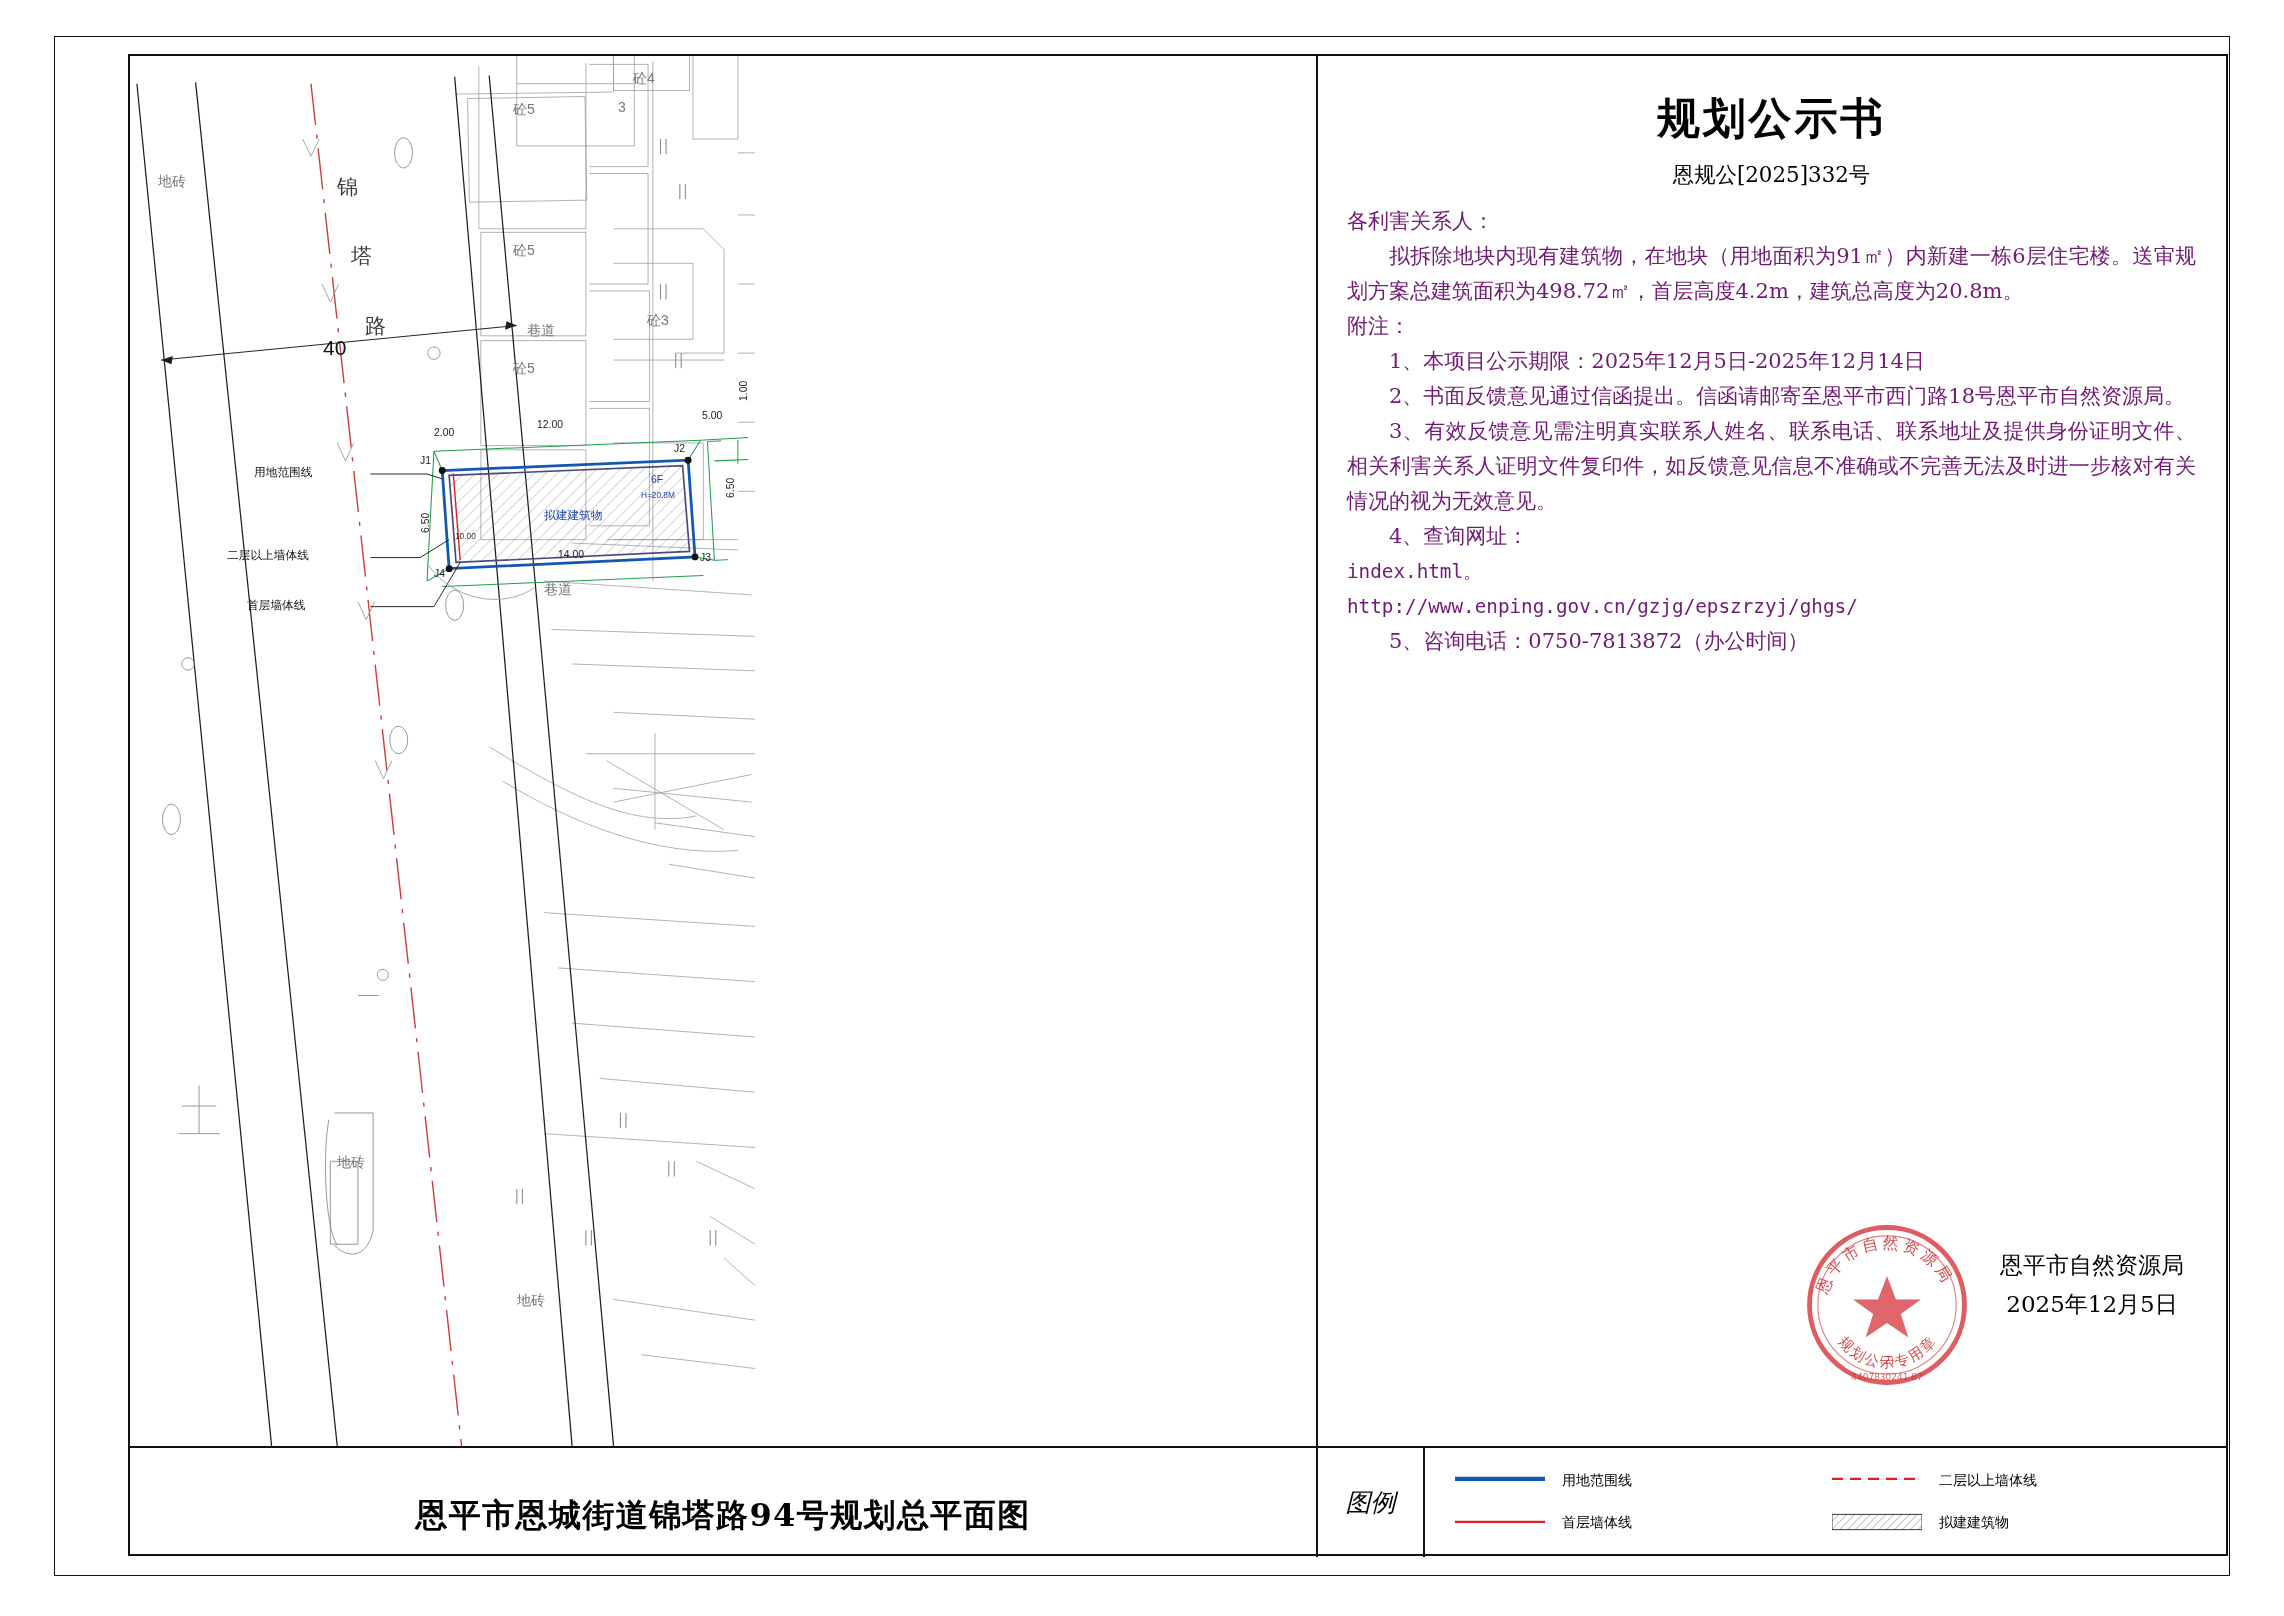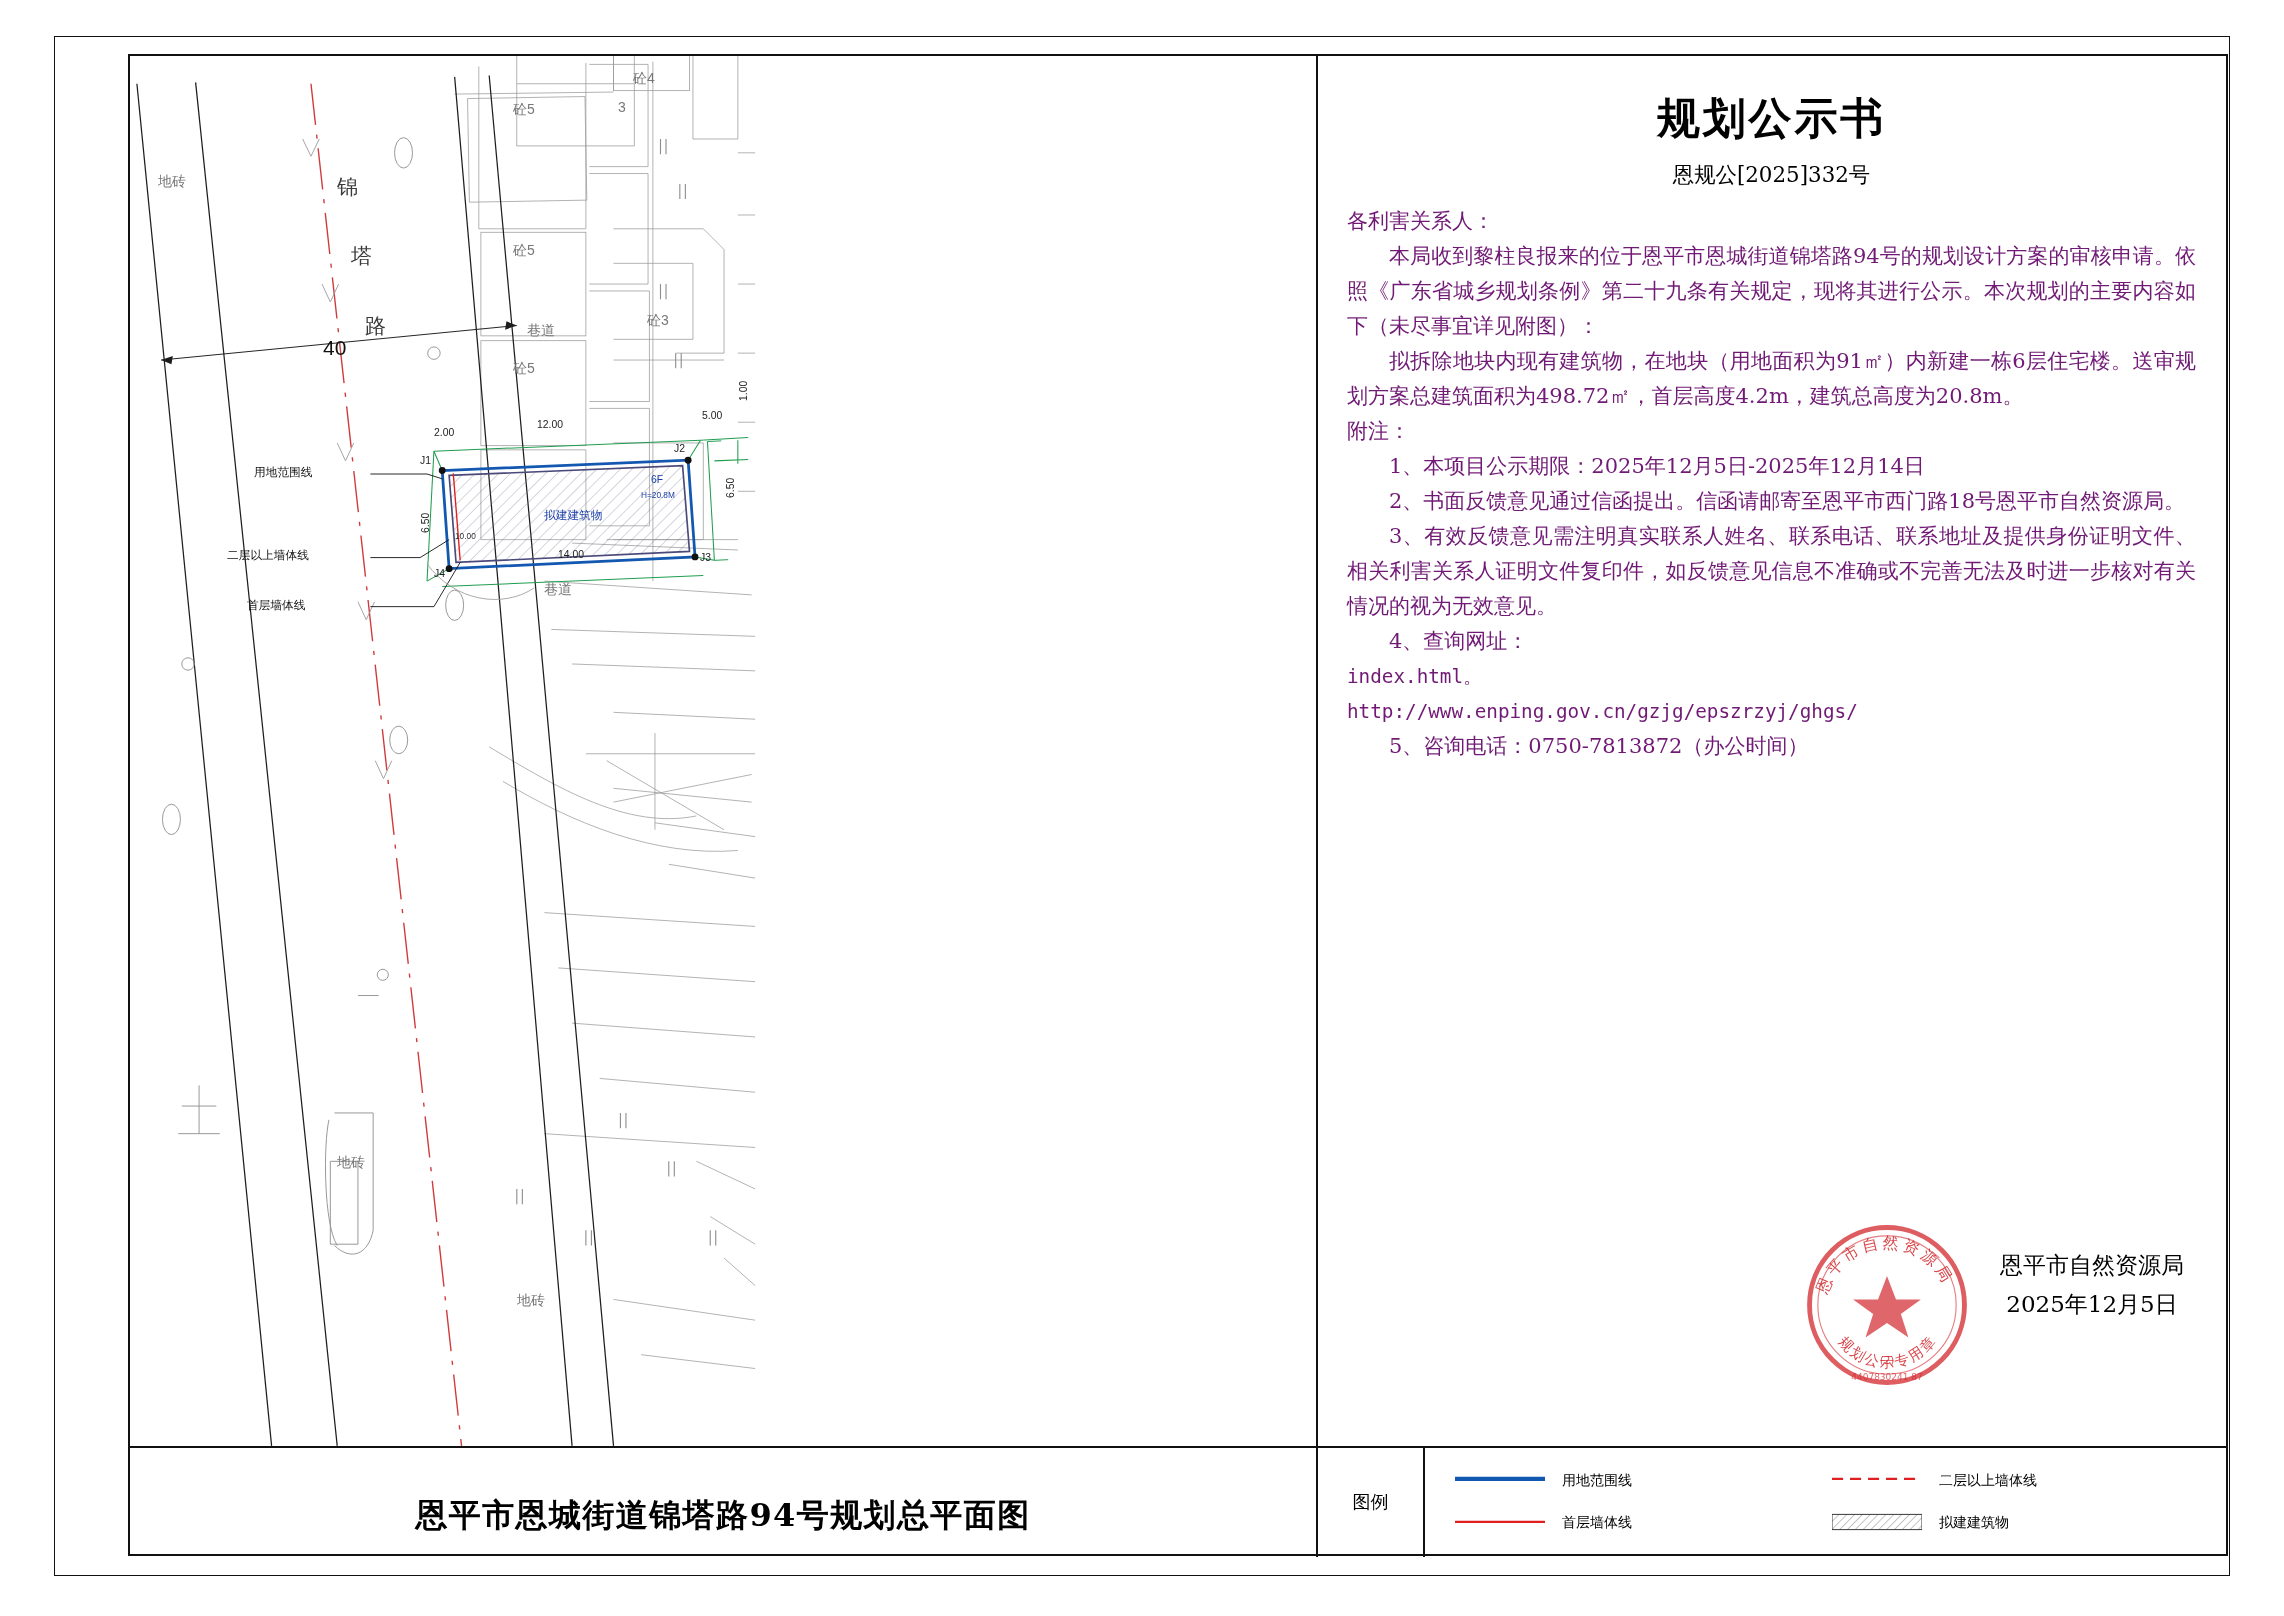--- a/index.html
+++ b/index.html
@@ -169,22 +169,23 @@
     font-size: 32px;
     letter-spacing: 1.4px;
     color: #000;
   }
   .legend-label {
     position: absolute;
     left: 1318px; top: 1448px;
     width: 105px; height: 108px;
     display: flex; align-items: center; justify-content: center;
     font-family: "DejaVu Serif", serif;
-    font-size: 18px;
-    color: #000;
+    font-size: 25px;
+    color: #000;
+    font-style: italic;
   }
   .legend-items {
     position: absolute;
     left: 1425px; top: 1448px;
     width: 803px; height: 108px;
   }
   .leg {
     position: absolute;
     font-family: "DejaVu Serif", serif;
     font-size: 14px;
@@ -414,21 +415,20 @@
     <div class="dtext dim-label" style="left:570px; top:496px;">J3</div>
     <div class="dtext dim-label" style="left:304px; top:512px;">J4</div>
   </div>
 
   <div class="panel">
     <div class="doc-title">规划公示书</div>
     <div class="doc-number">恩规公[2025]332号</div>
 
     <div class="body-text">
       <p>各利害关系人：</p>
-      <p class="indent2">本局收到黎柱良报来的位于恩平市恩城街道锦塔路94号的规划设计方案的审核申请。依照《广东省城乡规划条例》第二十九条有关规定，现将其进行公示。本次规划的主要内容如下（未尽事宜详见附图）：</p>
       <p class="indent2">拟拆除地块内现有建筑物，在地块（用地面积为91㎡）内新建一栋6层住宅楼。送审规划方案总建筑面积为498.72㎡，首层高度4.2m，建筑总高度为20.8m。</p>
       <p>附注：</p>
       <p class="indent2">1、本项目公示期限：2025年12月5日-2025年12月14日</p>
       <p class="indent2">2、书面反馈意见通过信函提出。信函请邮寄至恩平市西门路18号恩平市自然资源局。</p>
       <p class="indent2">3、有效反馈意见需注明真实联系人姓名、联系电话、联系地址及提供身份证明文件、相关利害关系人证明文件复印件，如反馈意见信息不准确或不完善无法及时进一步核对有关情况的视为无效意见。</p>
       <p class="indent2">4、查询网址：</p>
       <p class="mono">index.html。</p>
       <p class="mono">http://www.enping.gov.cn/gzjg/epszrzyj/ghgs/</p>
       <p class="indent2">5、咨询电话：0750-7813872（办公时间）</p>
     </div>

